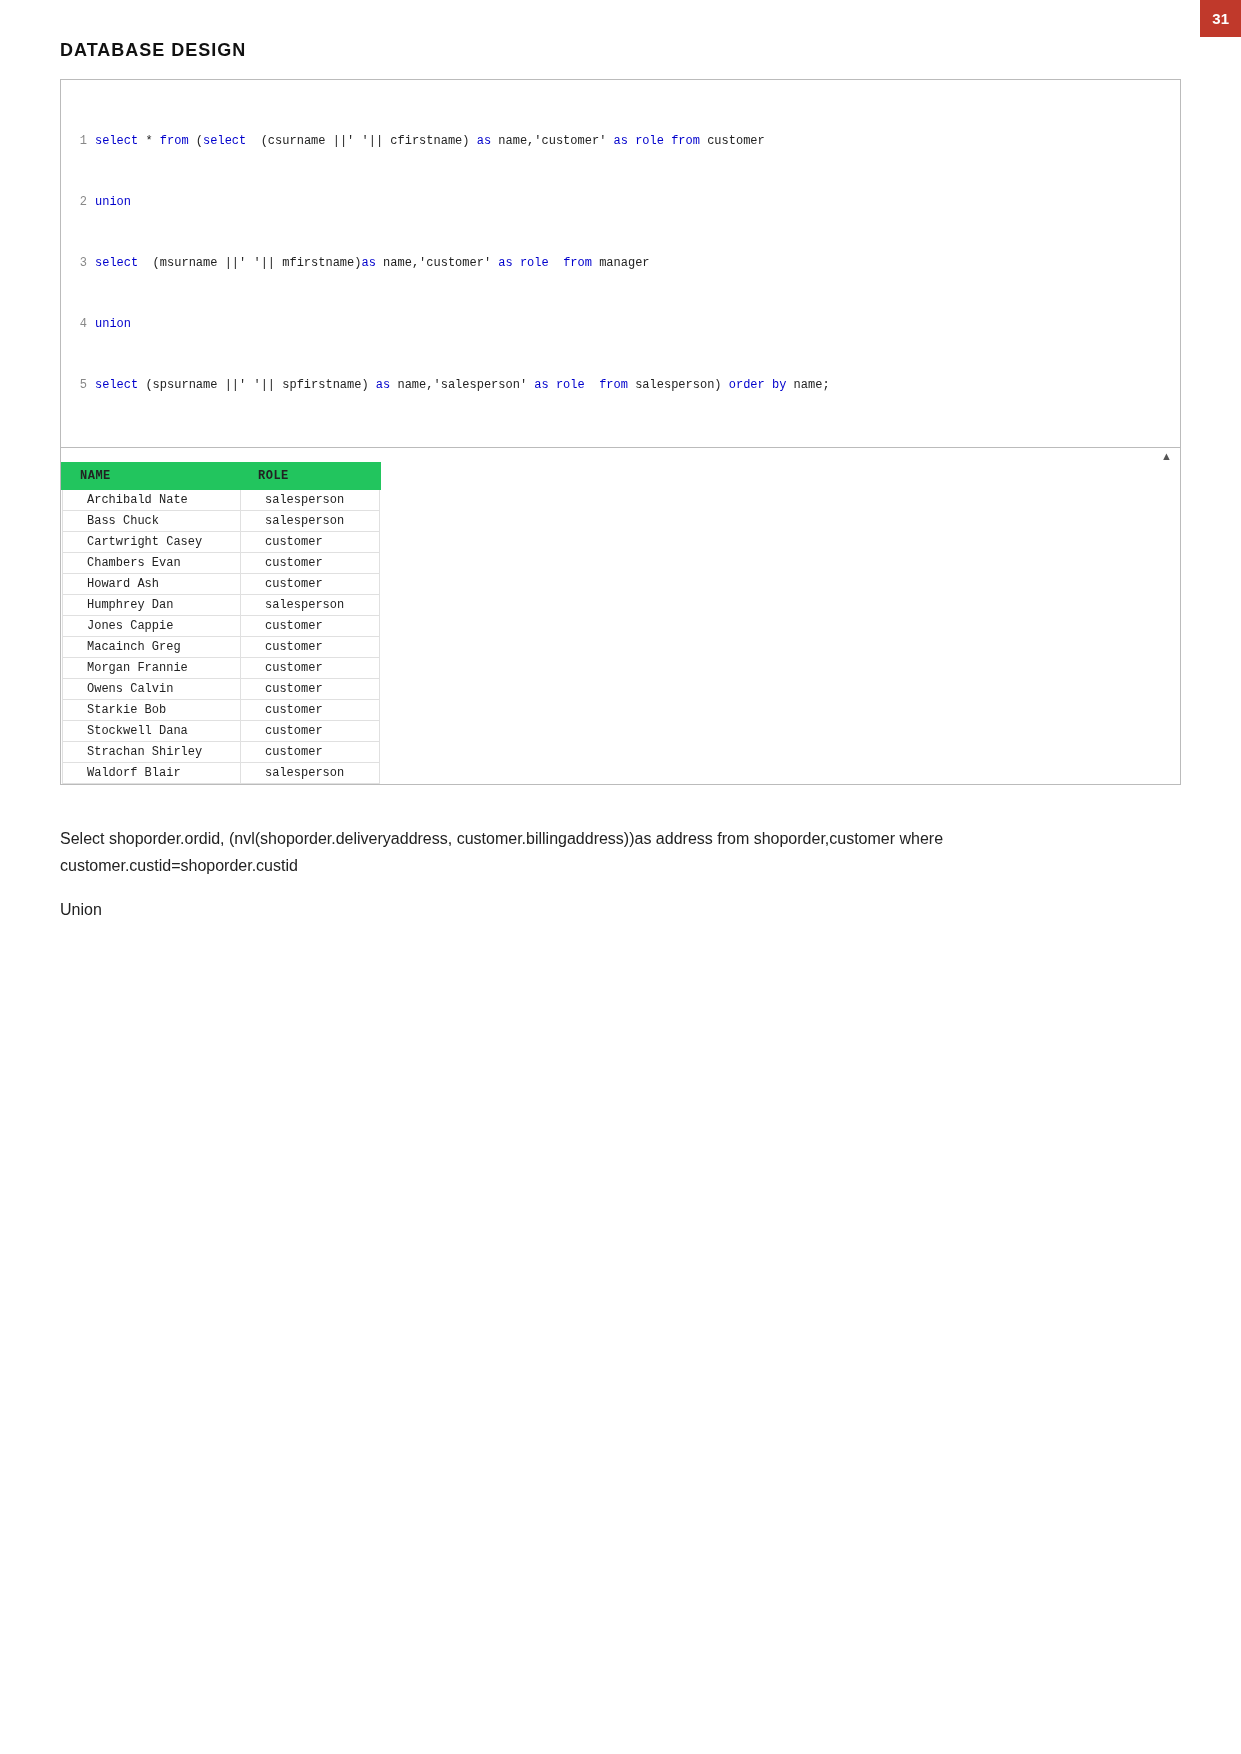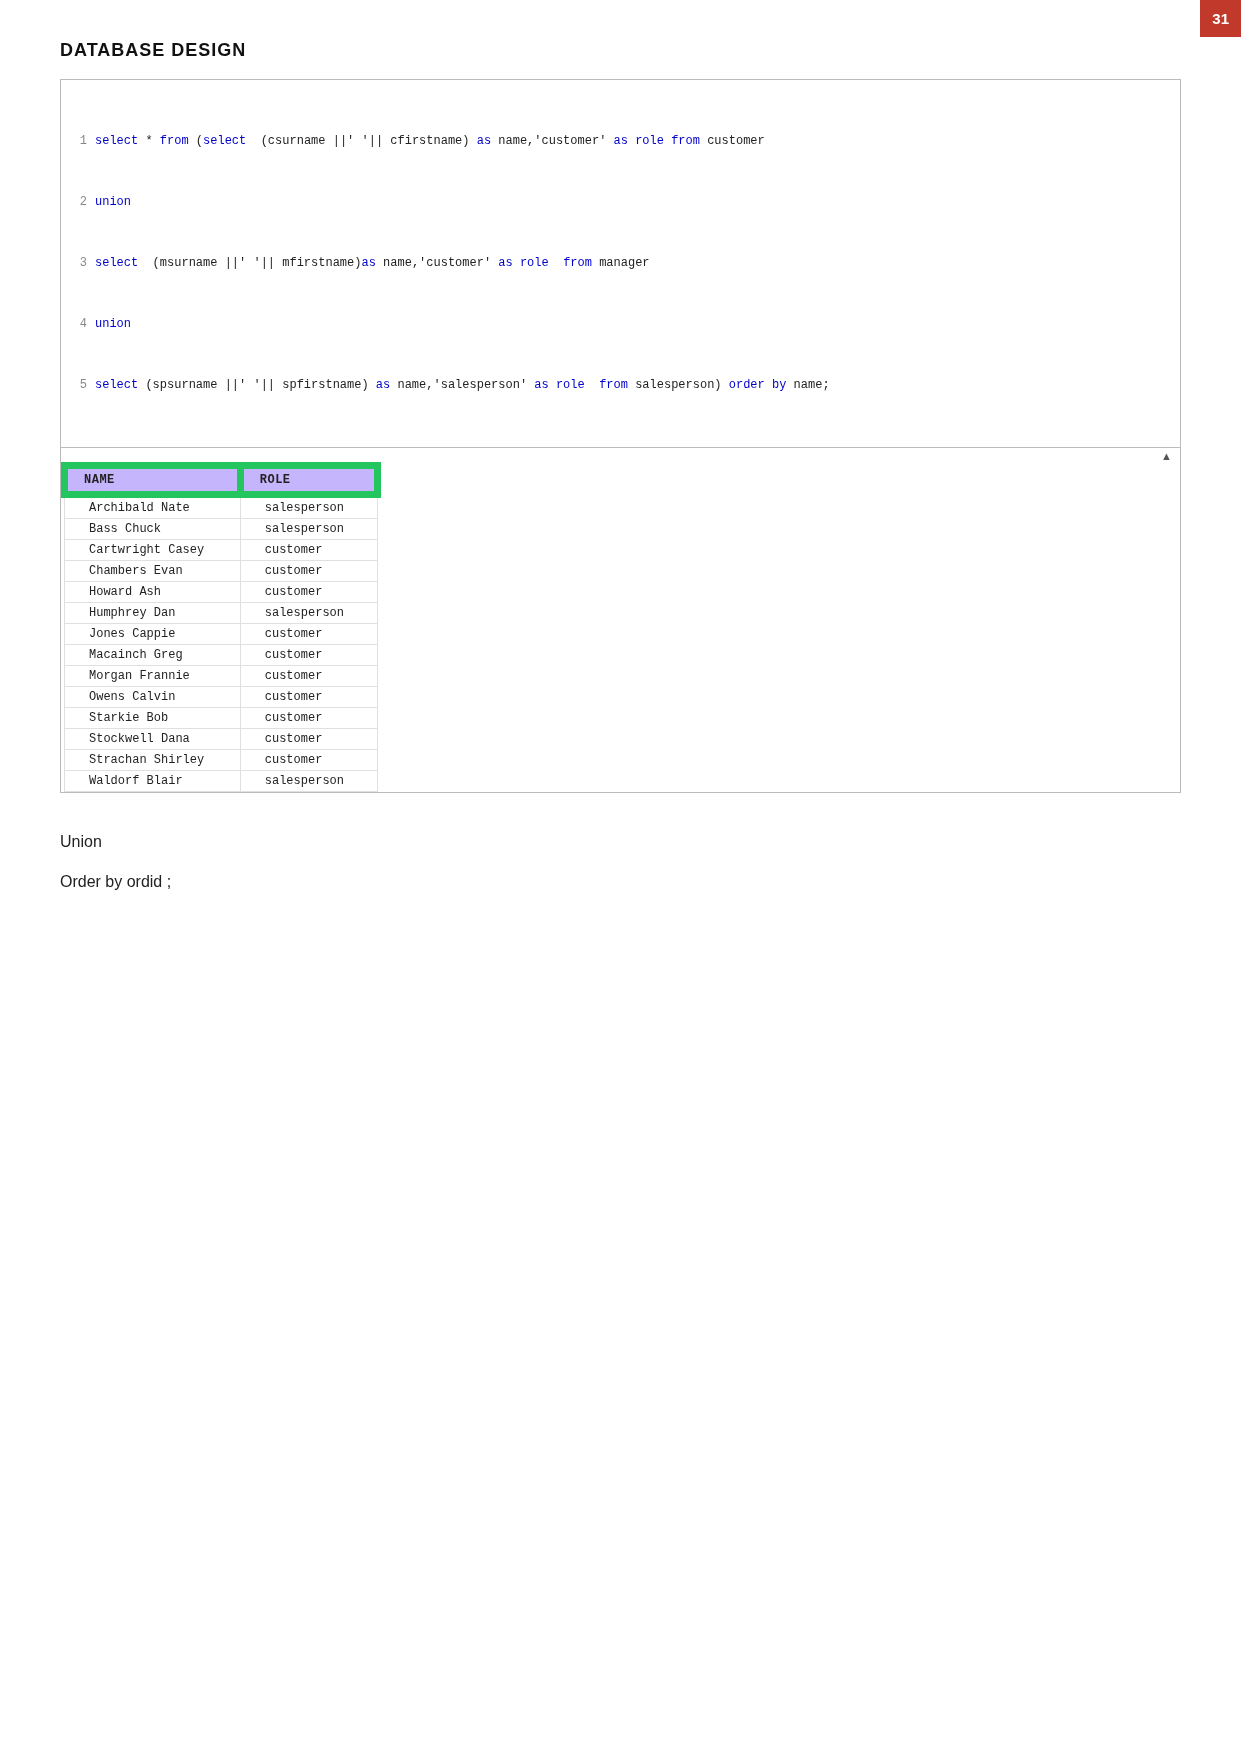--- a/index.html
+++ b/index.html
@@ -70,22 +70,22 @@
       background: #fff;
       overflow: hidden;
     }
     .results-table {
       width: 320px;
       border-collapse: collapse;
       font-family: 'Courier New', Courier, monospace;
       font-size: 12px;
     }
     .results-table th {
-      background: #c4b5fd;
-      border: 7px solid #22c55e;
+      background: #22c55e;
+      border: 3px solid #22c55e;
       padding: 4px 16px;
       font-weight: bold;
       text-align: left;
       color: #222;
       letter-spacing: 0.5px;
     }
     .results-table td {
       border: 1px solid #e0e0e0;
       padding: 3px 24px;
       color: #222;
@@ -214,20 +214,20 @@
           <tr>
             <td>Waldorf Blair</td>
             <td>salesperson</td>
           </tr>
         </tbody>
     </table>
   </div>
 
   <div class="section-43">
 
+    <p class="body-text">Select  shoporder.ordid,  (nvl(shoporder.deliveryaddress,  customer.billingaddress))as  address from shoporder,customer where customer.custid=shoporder.custid</p>
 
     <div class="union-label">Union</div>
 
 
-    <div class="order-label">Order by ordid ;</div>
   </div>
 
 </div>
 
 </body></html>

